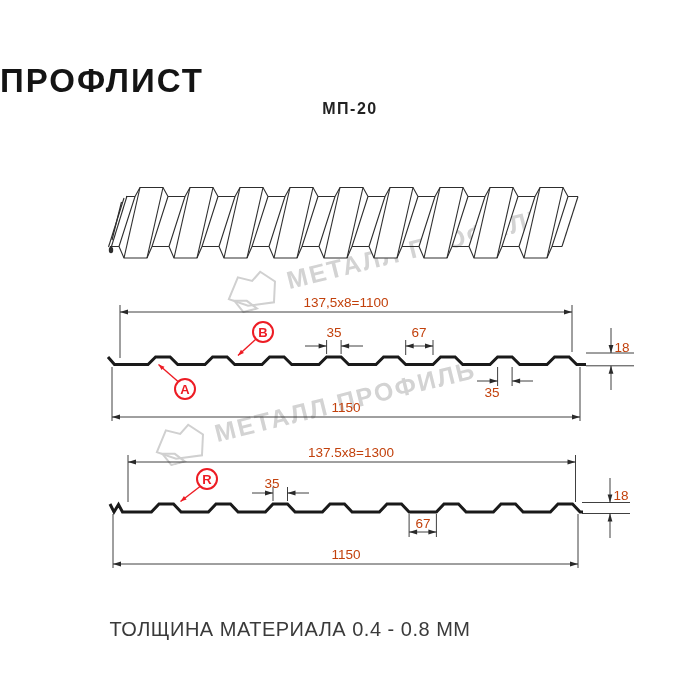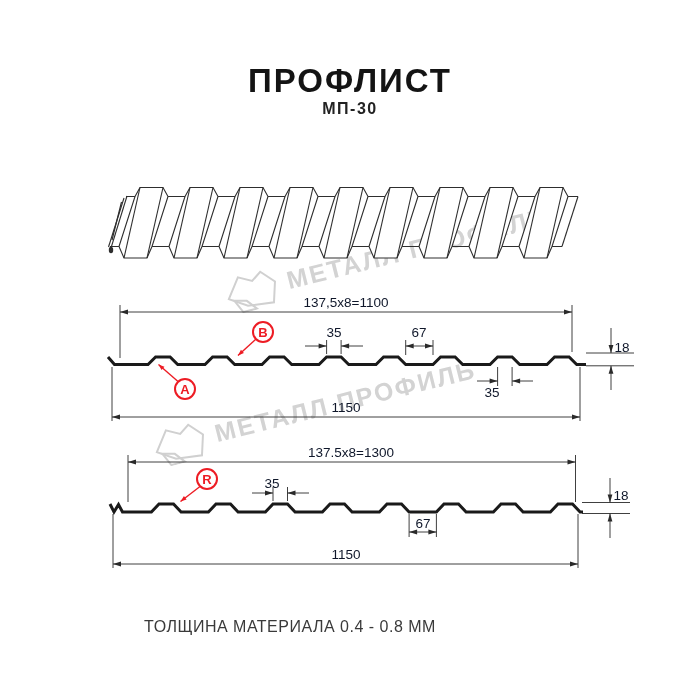--- a/index.html
+++ b/index.html
@@ -1,37 +1,37 @@
 <!DOCTYPE html>
 <html><head>
 <meta charset="utf-8">
 <style>
   html,body{margin:0;padding:0}
   body{position:relative;width:700px;height:700px;background:#ffffff;overflow:hidden;
        font-family:"Liberation Sans",sans-serif;}
-  .page-title{position:absolute;left:0;top:62px;width:700px;text-align:center;
+  .page-title{position:absolute;left:0;top:62px;width:700px;text-align:left;
       font-size:33px;font-weight:700;letter-spacing:2px;color:#141414;}
   .page-subtitle{position:absolute;left:0;top:100px;width:700px;text-align:center;
       font-size:16px;font-weight:600;letter-spacing:1.5px;color:#222;}
   .footer-note{position:absolute;left:0;top:618px;width:580px;text-align:center;
-      font-size:16px;font-weight:400;letter-spacing:.5px;color:#3a3a3a;}
+      font-size:20px;font-weight:400;letter-spacing:.5px;color:#3a3a3a;}
   .wm{position:absolute;display:flex;align-items:center;gap:8px;z-index:1;
       color:#d3d3d3;font-weight:700;font-size:25px;letter-spacing:2px;white-space:nowrap;
       transform:rotate(-14deg);transform-origin:left center;}
   svg.art{position:absolute;left:0;top:0;z-index:2;}
-  .dim{position:absolute;transform:translate(-50%,-50%);font-size:13.5px;color:#0f172a;
+  .dim{position:absolute;transform:translate(-50%,-50%);font-size:13.5px;color:#c2410c;
       z-index:3;white-space:nowrap;}
   .callout{position:absolute;transform:translate(-50%,-50%);font-size:13px;font-weight:700;
       color:#ed1c24;z-index:4;}
 </style>
 </head>
 <body>
 
 <div class="page-title">ПРОФЛИСТ</div>
-<div class="page-subtitle">МП-30</div>
+<div class="page-subtitle">МП-20</div>
 
 <div class="wm" style="left:225px;top:275px">
   <svg width="56" height="42" viewBox="0 0 56 42">
     <polygon points="3,25 17,6 30,13 40,6 52,19 46,39 20,36" fill="none" stroke="#d0d0d0" stroke-width="2"></polygon>
     <polygon points="8,28 14,41 28,41 20,31" fill="none" stroke="#d0d0d0" stroke-width="2"></polygon>
   </svg>
   <span>МЕТАЛЛ ПРОФИЛЬ</span>
 </div>
 
 <div class="wm" style="left:153px;top:428px">

